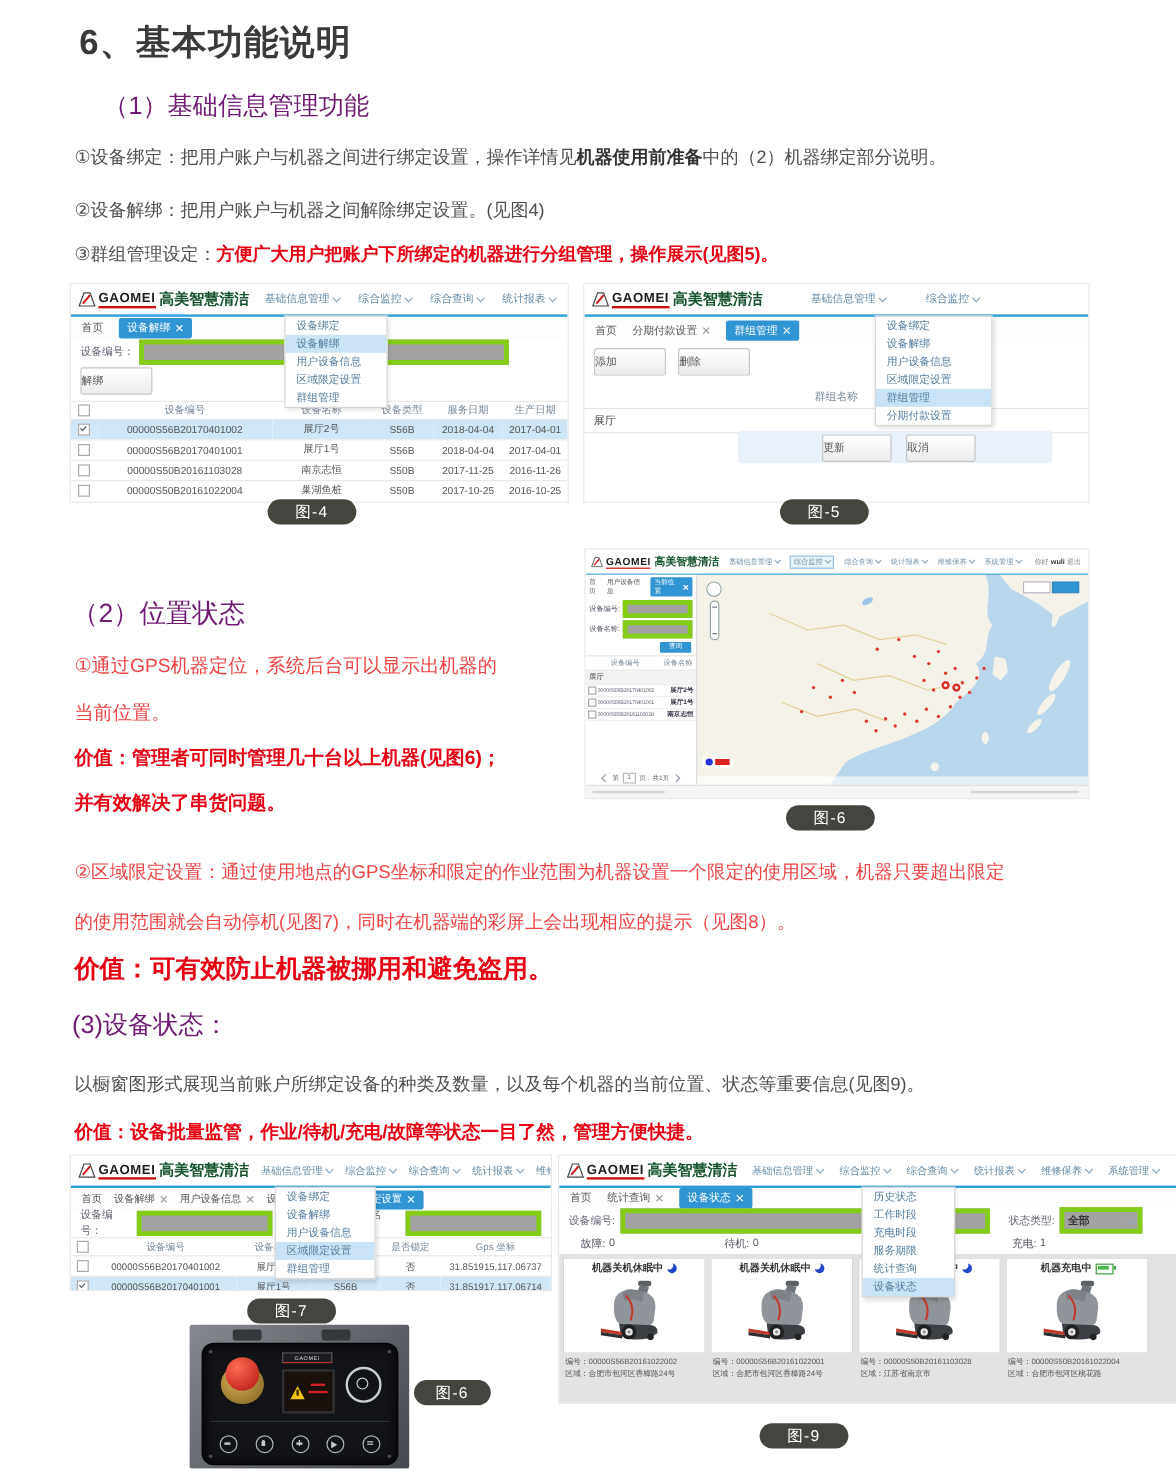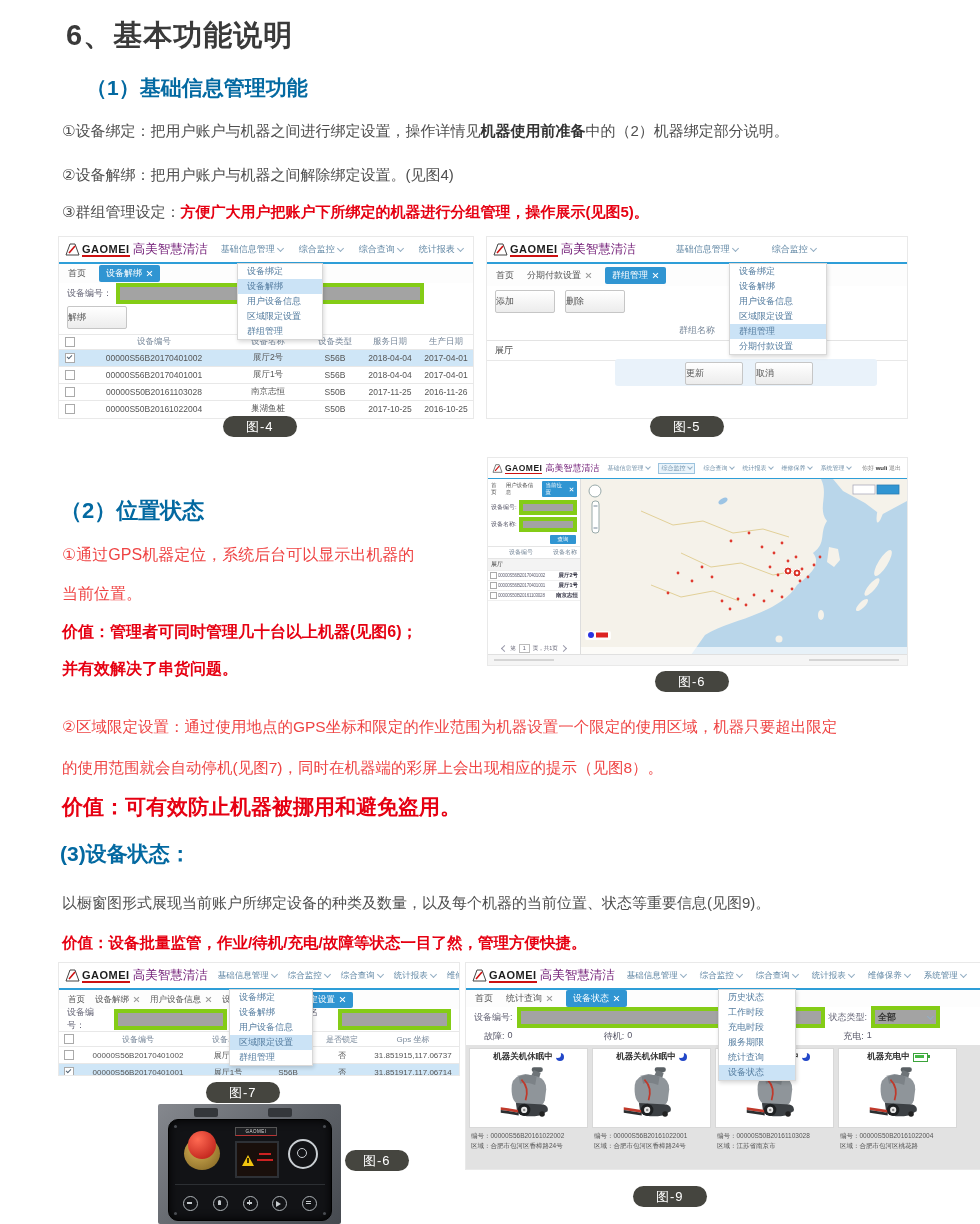--- a/index.html
+++ b/index.html
@@ -1,34 +1,34 @@
 <!DOCTYPE html>
 <html><head>
 <meta charset="utf-8">
 <style>
   html,body{margin:0;padding:0;background:#fff}
   .page{position:relative;width:980px;height:1224px;background:#fff;overflow:hidden;
         font-family:"Liberation Sans","DejaVu Sans",sans-serif}
   .abs{position:absolute}
   i{font-style:normal} s{text-decoration:none}
   .h1{font-size:29px;font-weight:bold;color:#3a3a3a;letter-spacing:1px}
-  .h2{font-size:21px;font-weight:bold;color:#0369a1}
+  .h2{font-size:21px;font-weight:normal;color:#701a75}
   .p{font-size:15px;color:#4f4f4f}
   .p2{font-size:15.5px;color:#ef4444}
   .bold{font-weight:bold;color:#333}
   .red{color:#e60012;font-weight:bold}
   .cap{position:absolute;background:#45453f;color:#fff;font-size:13px;height:21px;line-height:21px;
        padding:0 23px;border-radius:11px;letter-spacing:1px}
   
   .shot{position:absolute;background:#fff;border:1px solid #e9e9e9;overflow:hidden;color:#556}
   .shd{position:relative;height:25px;border-bottom:2px solid #2e9ed8;display:flex;align-items:center;background:#fff}
   .lg{display:flex;align-items:center;padding-left:6px;flex:0 0 auto}
   .lgm{width:15px;height:13px;margin-right:2px}
   .lgt{font-size:11px;font-weight:bold;color:#1d1d1d;border-bottom:2px solid #c11;letter-spacing:.5px}
-  .lgc{font-size:12.5px;font-weight:normal;color:#701a75;margin-left:3px;white-space:nowrap}
+  .lgc{font-size:12.5px;font-weight:bold;color:#14532d;margin-left:3px;white-space:nowrap}
   .nav{display:flex;margin-left:13px;gap:16px;color:#6288a5;font-size:9px;align-items:center;white-space:nowrap}
   .nv{display:flex;align-items:center;gap:3px}
   .caret{width:4px;height:4px;border-right:1px solid #93aec3;border-bottom:1px solid #93aec3;
          transform:rotate(45deg);margin-top:-2px;display:inline-block}
   .tabs{display:flex;align-items:center;height:19px;padding-left:9px;gap:13px;font-size:9px;color:#555;background:#fdfdfd}
   .tbh{color:#555}
   .tb{display:flex;align-items:center;gap:4px;color:#555}
   .tb.act{background:#3095d2;color:#fff;padding:2px 7px;border-radius:2px}
   .x{position:relative;width:7px;height:7px;display:inline-block}
   .x::before,.x::after{content:"";position:absolute;left:3px;top:0;width:1px;height:7px;background:#999}
@@ -646,21 +646,21 @@
           <s class="x"></s>
         </span>
       <span class="tb act">
           <i>设备状态</i>
           <s class="x"></s>
         </span>
     </div>
     <div class="frow">
       <span>设备编号:</span>
       <span class="inp" style="width:300px"></span>
-      <span style="">状态类型:</span>
+      <span style="margin-left:12px">状态类型:</span>
       <span class="inp" style="width:55px;display:inline-flex;align-items:center;justify-content:space-between;padding:0 3px;height:14px">
           <b style="color:#333">全部</b>
           <s class="caret"></s>
         </span>
     </div>
     <div class="stats">
       <span class="st">
           <span>故障:</span>
           <span>0</span>
         </span>

